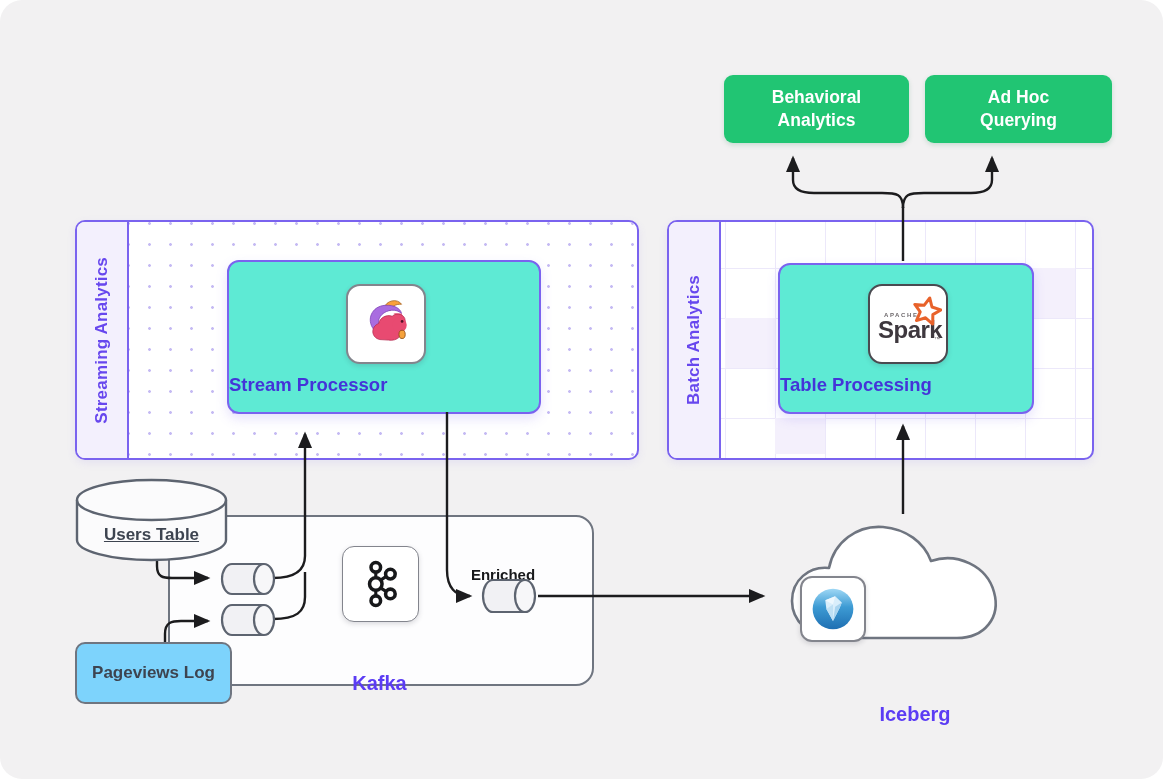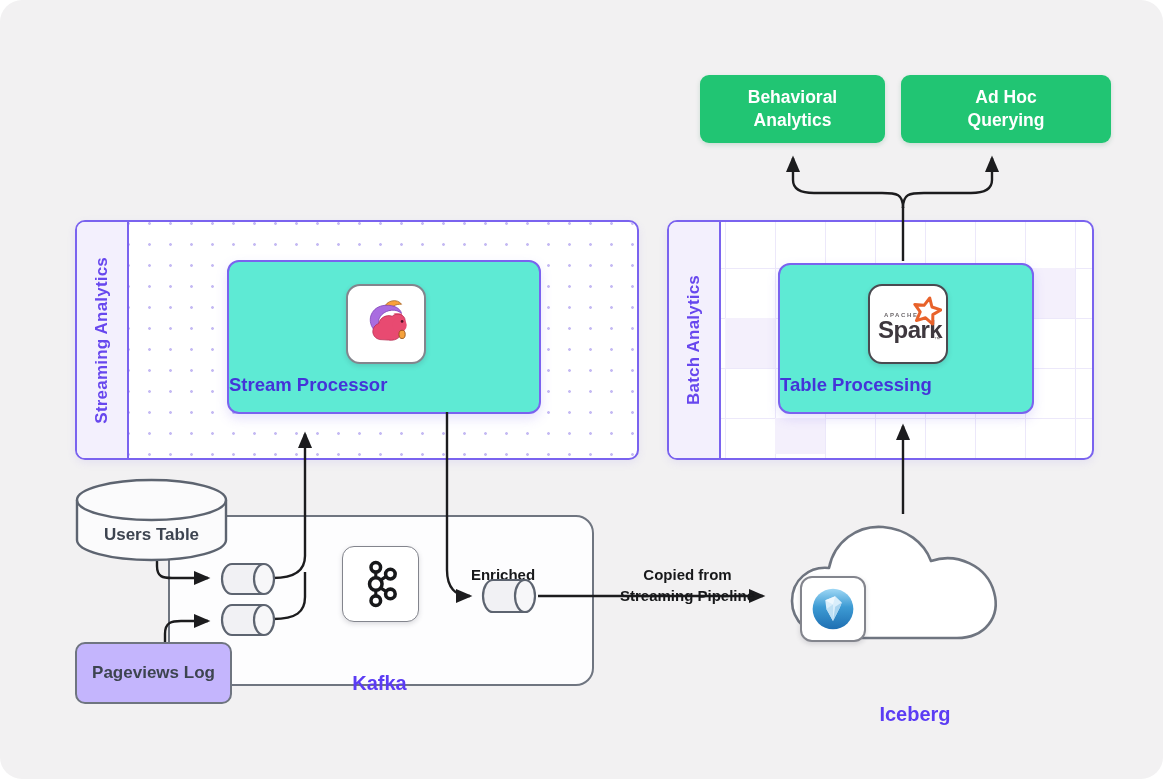--- a/index.html
+++ b/index.html
@@ -1,23 +1,23 @@
 <!DOCTYPE html>
 <html><head>
 <meta charset="utf-8">
 <style>
   html,body{margin:0;padding:0;background:#ffffff;font-family:"Liberation Sans",sans-serif;}
   .canvas{position:relative;width:1163px;height:779px;background:#f2f1f2;border-radius:22px;overflow:hidden;}
 
   
   .out-box{position:absolute;background:#21c573;border-radius:9px;color:#fff;font-weight:bold;
            font-size:17.5px;line-height:1.32;text-align:center;display:flex;align-items:center;justify-content:center;
-           white-space:pre-line;box-shadow:0 2px 5px rgba(20,120,70,.18);}
+           white-space:pre-line;box-shadow:0 2px 5px rgba(20,120,70,.18);margin-left:24px;}
   .out-a{left:700px;top:75px;width:185px;height:68px;}
-  .out-b{left:901px;top:75px;width:210px;height:68px;}
+  .out-b{left:901px;top:75px;width:187px;height:68px;}
 
   
   .group{position:absolute;border:2px solid #7a63ef;border-radius:10px;background:#fff;display:flex;overflow:hidden;
          box-shadow:0 3px 8px rgba(122,99,239,.10);}
   .group-streaming{left:75px;top:220px;width:560px;height:236px;}
   .group-batch{left:667px;top:220px;width:423px;height:236px;}
   .group-strip{width:50px;flex:0 0 50px;background:#f3f0fd;border-right:2px solid #7a63ef;
                display:flex;align-items:center;justify-content:center;}
   .group-strip span{writing-mode:vertical-rl;transform:rotate(180deg);font-weight:bold;font-size:17px;color:#6747ee;letter-spacing:.2px;}
   .group-main{position:relative;flex:1;}
@@ -38,22 +38,22 @@
   .spark-apache{position:absolute;left:8px;top:14px;font-size:6px;letter-spacing:1.6px;color:#6d686b;font-weight:bold;}
   .spark-name{position:absolute;left:2px;top:18px;font-size:24px;font-weight:bold;color:#3e383e;letter-spacing:-.5px;}
   .spark-tm{position:absolute;left:58px;top:38px;font-size:6px;color:#6d686b;}
   .spark-star{position:absolute;right:-2px;top:-2px;}
 
   
   .kafka-box{position:absolute;left:168px;top:515px;width:422px;height:167px;background:#fdfdfe;
              border:2px solid #6f7580;border-radius:18px;}
   .src-label{font-weight:bold;font-size:17px;color:#3d4450;}
   .users-cyl{position:absolute;left:75px;top:478px;width:153px;height:84px;}
-  .users-cyl .src-label{position:absolute;left:0;right:0;top:47px;text-align:center;}
-  .pageviews{position:absolute;left:75px;top:642px;width:153px;height:58px;background:#c4b5fd;border:2px solid #6f7580;
+  .users-cyl .src-label{position:absolute;left:0;right:0;top:47px;text-align:center;text-decoration:underline;}
+  .pageviews{position:absolute;left:75px;top:642px;width:153px;height:58px;background:#7dd3fc;border:2px solid #6f7580;
              border-radius:10px;display:flex;align-items:center;justify-content:center;}
   .small-cyl{position:absolute;}
   .node-name{position:absolute;text-align:center;font-weight:bold;font-size:20px;color:#5b3cf4;margin-top:40px;}
   .kafka-logo{left:342px;top:546px;width:75px;height:74px;border-radius:12px;border-width:1.5px;}
   .ann{position:absolute;text-align:center;font-weight:bold;font-size:15px;line-height:1.4;color:#17181a;white-space:pre-line;margin-top:31px;}
   .cloud{position:absolute;left:780px;top:506px;width:240px;height:156px;}
   .iceberg-logo{left:800px;top:576px;width:62px;height:62px;border-radius:12px;}
 
   .overlay{position:absolute;left:0;top:0;pointer-events:none;}
 </style>
@@ -182,22 +182,20 @@
   </div>
   <div class="node-name" style="left:322px;top:632px;width:115px;">Kafka</div>
 
   <div class="ann" style="left:453px;top:533px;width:100px;">Enriched
 Data</div>
   <svg class="small-cyl" style="left:479px;top:578px;" width="60" height="36" viewBox="0 0 60 36">
     <path d="M46,2 L14,2 A10,16 0 0 0 14,34 L46,34" fill="#f1f1f4" stroke="#5d6470" stroke-width="2.2"></path>
     <ellipse cx="46" cy="18" rx="10" ry="16" fill="#f7f7f9" stroke="#5d6470" stroke-width="2.2"></ellipse>
   </svg>
 
-  <div class="ann" style="left:595px;top:533px;width:185px;">Copied from
-Streaming Pipeline</div>
 
   <svg class="cloud" viewBox="0 0 240 156">
     <path d="M56,132 C28,132 12,114 12,95 C12,74 29,60 49,62 C54,36 77,19 103,21 C126,23 144,36 151,55 C177,46 207,60 214,86 C221,111 205,132 177,132 Z" fill="#ffffff" stroke="#6f7580" stroke-width="2.6" stroke-linejoin="round"></path>
   </svg>
   <div class="logo-sq iceberg-logo">
     <svg width="44" height="44" viewBox="0 0 40 40">
       <defs>
         <linearGradient id="iceg" x1="0" y1="0" x2="0" y2="1">
           <stop offset="0" stop-color="#9fd8f5"></stop>
           <stop offset="0.45" stop-color="#3d9bd4"></stop>

